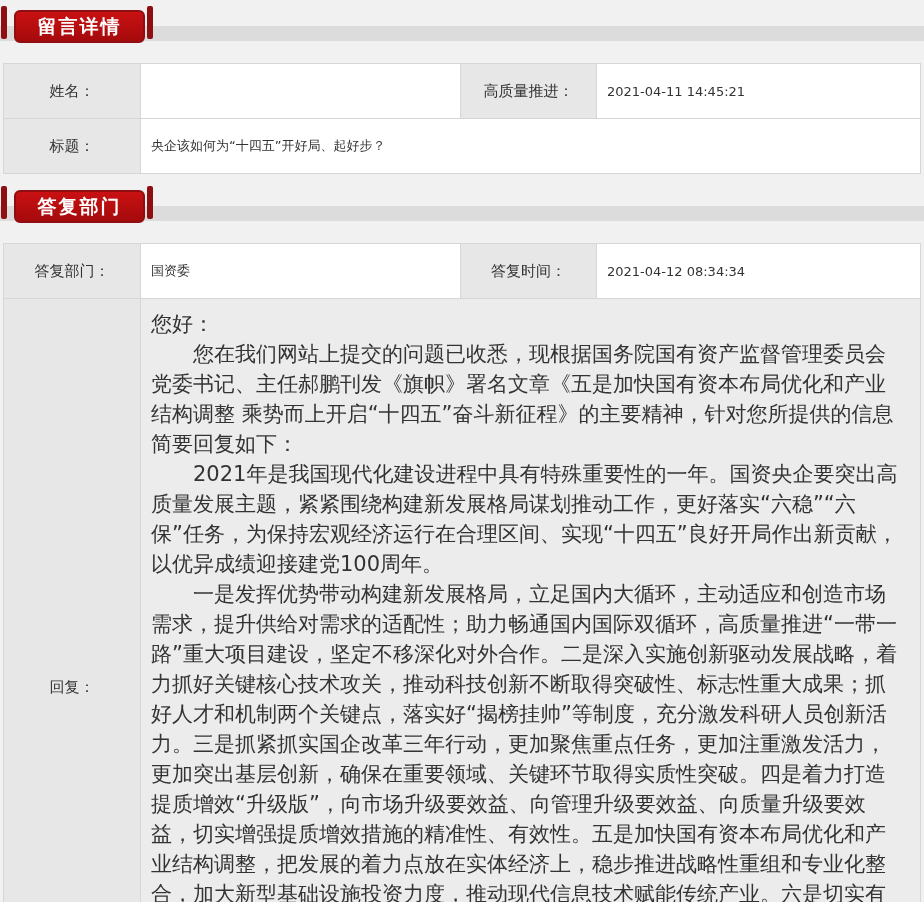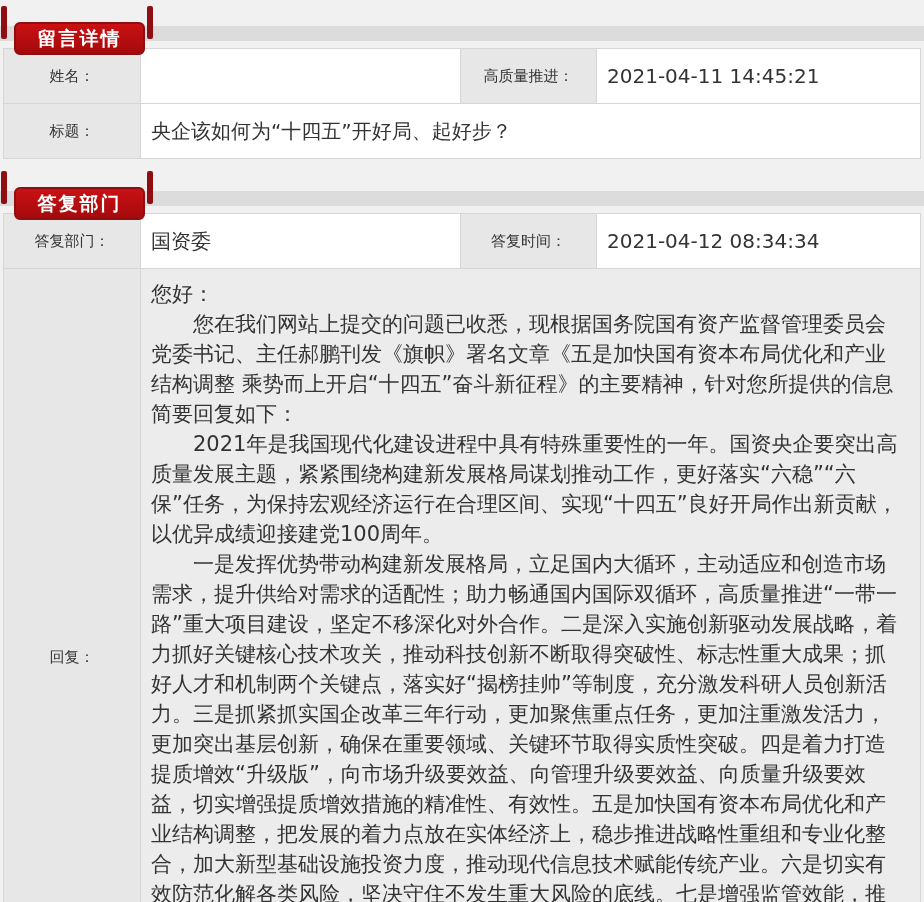--- a/index.html
+++ b/index.html
@@ -19,44 +19,44 @@
     position: absolute; left: -3px; right: -3px; bottom: -2px;
     height: 15px; background: #dcdcdc;
   }
   .hbar {
     position: absolute; top: 0; width: 6px; height: 33px;
     background: #8e0e12; border-radius: 2px; z-index: 2;
   }
   .hbar.left  { left: -2px; }
   .hbar.right { left: 144px; }
   .htitle {
-    position: absolute; left: 11px; top: 16px; z-index: 2;
+    position: absolute; left: 11px; top: 4px; z-index: 2;
     width: 131px; height: 33px;
     background: linear-gradient(#c91113, #a50a0c);
     border: 2px solid #8e0e12; border-radius: 6px;
     color: #ffffff; font-weight: bold; font-size: 19px;
     line-height: 28px; text-align: center; letter-spacing: 2px;
   }
 
   
   table {
     width: 100%; border-collapse: collapse;
-    background: #c2410c; margin-top: 9px;
+    background: #c2410c; margin-top: 24px;
     table-layout: fixed;
   }
   td {
     border: 1px solid #d6d6d6;
     font-size: 15px; color: #333333;
     height: 55px; vertical-align: middle;
   }
   td.label {
     background: #e7e7e7; text-align: center;
     color: #333333;
   }
-  td.value { background: #ffffff; padding: 0 10px; font-size: 20px; }
+  td.value { background: #ffffff; padding: 0 10px; font-size: 13px; }
   col.c-label  { width: 137px; }
   col.c-value1 { width: 320px; }
   col.c-label2 { width: 136px; }
 
   td.reply-cell {
     background: #ececec;
     padding: 10px 14px 16px 10px;
     vertical-align: top;
     height: 578px;
   }

